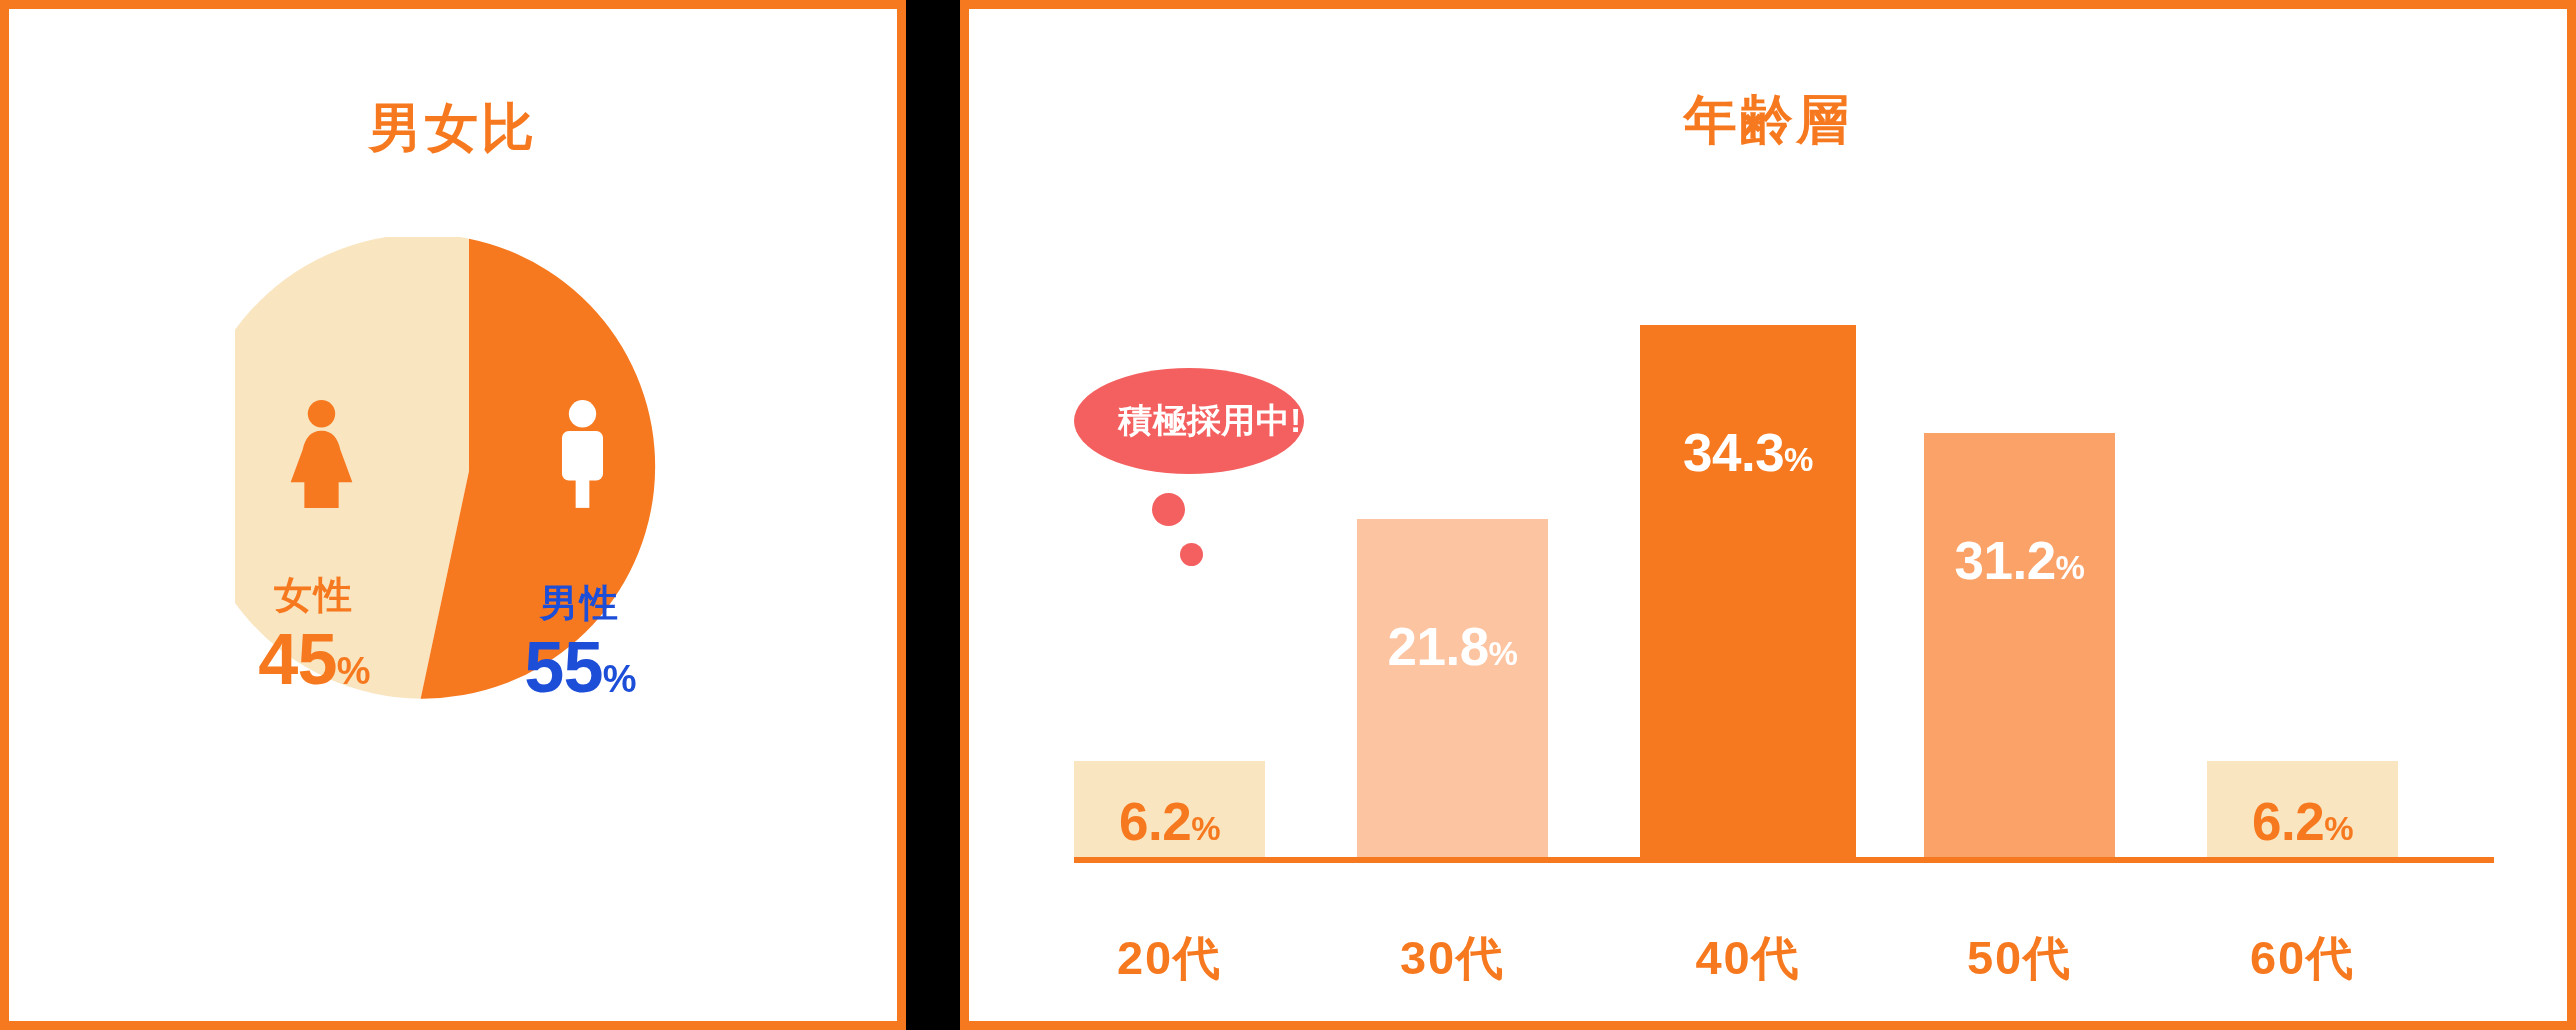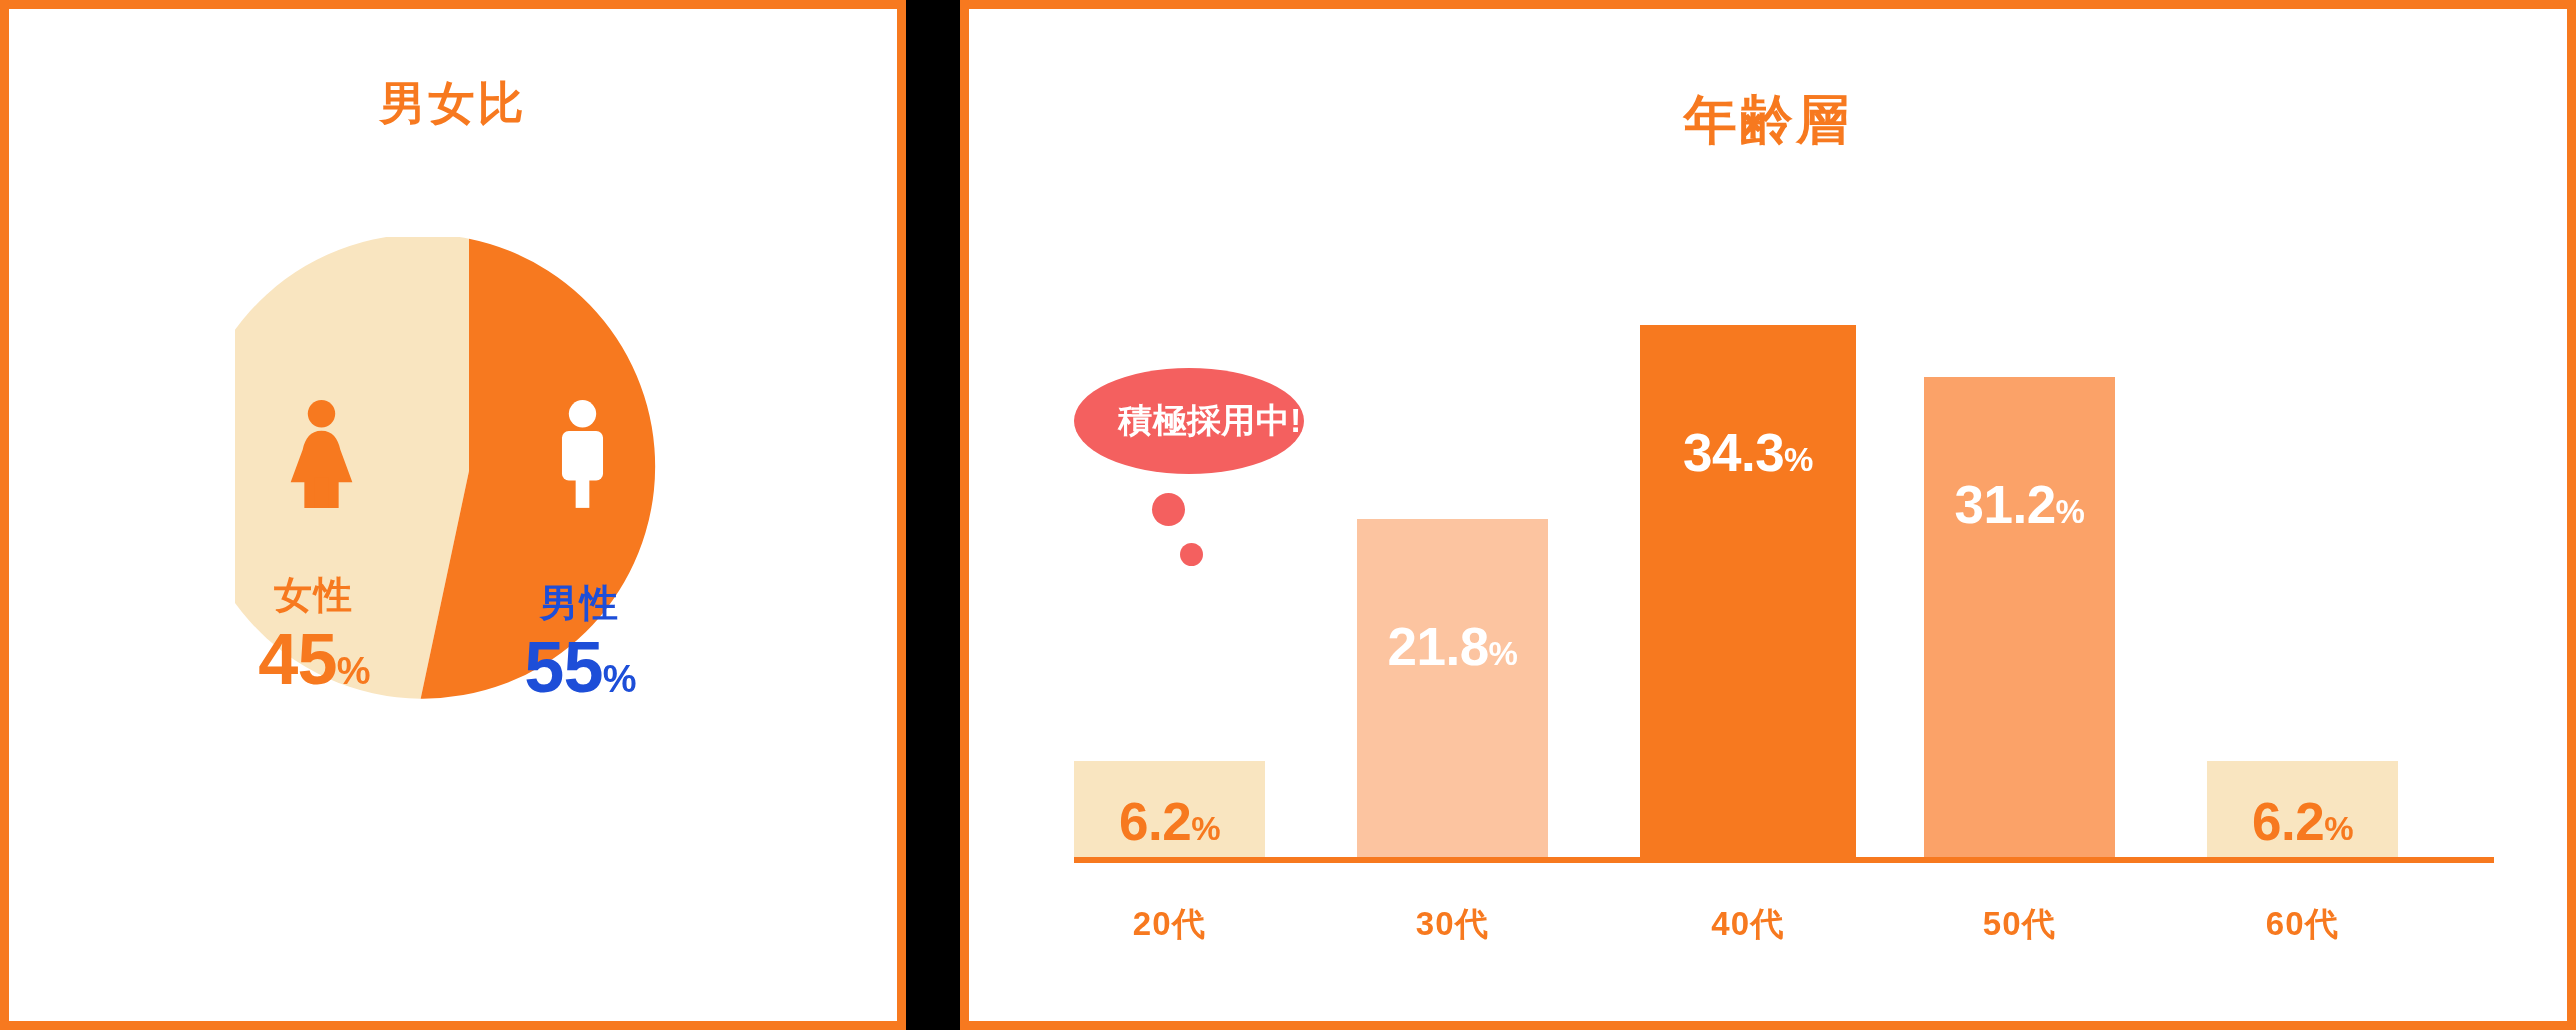--- a/index.html
+++ b/index.html
@@ -22,21 +22,21 @@
     --peach-light:#FCC4A0;
     --cream:#F9E5C0;
     --coral:#F4605F;
   }
 
   
   .panel-title{
     position:absolute;left:0;width:100%;text-align:center;
     color:var(--orange);font-weight:bold;letter-spacing:.06em;
   }
-  .panel-left .panel-title{top:64px;font-size:46px;}
+  .panel-left .panel-title{top:84px;font-size:53px;}
   .panel-right .panel-title{top:76px;font-size:53px;}
 
   
   .pie-wrap{position:absolute;left:226px;top:228px;width:468px;height:468px;}
   .pie-wrap svg{display:block;}
 
   .pie-label{position:absolute;text-align:center;line-height:1;}
   .pie-label .cap{display:block;font-size:38px;font-weight:bold;letter-spacing:.05em;}
   .pie-label .num{display:block;font-size:72px;font-weight:bold;margin-top:8.6px;
                   letter-spacing:-0.01em;}
@@ -52,21 +52,21 @@
   .chart{position:absolute;left:0;top:0;width:1616px;height:1030px;}
   .baseline{position:absolute;left:1065px;top:848px;width:1420px;height:6px;
             background:var(--orange);}
   .baseline.inner{left:105px;width:1420px;}
   .bar-col{position:absolute;bottom:182px;width:191px;}
   .bar-box{position:relative;width:100%;}
   .bar-value{position:absolute;left:0;width:100%;text-align:center;
              font-size:53px;font-weight:bold;line-height:1;letter-spacing:-0.01em;}
   .bar-value .pct{font-size:33px;}
   .bar-cat{position:absolute;left:0;width:100%;text-align:center;top:100%;
-           margin-top:45px;color:var(--orange);font-size:33px;font-weight:bold;
+           margin-top:70px;color:var(--orange);font-size:47px;font-weight:bold;
            letter-spacing:.04em;white-space:nowrap;}
 
   
   .bubble{position:absolute;left:105px;top:359px;width:230px;height:106px;
           background:var(--coral);border-radius:50%;
           display:flex;align-items:center;justify-content:center;}
   .bubble span{color:#fff;font-size:34px;font-weight:bold;letter-spacing:.01em;
                white-space:nowrap;margin-left:42px;}
   .bubble-dot{position:absolute;background:var(--coral);border-radius:50%;}
   .dot1{left:183px;top:484px;width:33px;height:33px;}
@@ -142,21 +142,21 @@
               <div class="bar-cat">30代</div>
             </div>
           </div>
           <div class="bar-col" style="left: 671px; bottom: 182px; width: 216px;">
             <div class="bar-box" style="height: 532px; background: rgb(247, 121, 31);">
               <div class="bar-value" style="color: rgb(255, 255, 255); top: 101px;"><span>34.3</span><span class="pct">%</span></div>
               <div class="bar-cat">40代</div>
             </div>
           </div>
           <div class="bar-col" style="left: 955px; bottom: 182px; width: 191px;">
-            <div class="bar-box" style="height: 480px; background: rgb(251, 162, 104);">
+            <div class="bar-box" style="height: 424px; background: rgb(251, 162, 104);">
               <div class="bar-value" style="color: rgb(255, 255, 255); top: 101px;"><span>31.2</span><span class="pct">%</span></div>
               <div class="bar-cat">50代</div>
             </div>
           </div>
           <div class="bar-col" style="left: 1238px; bottom: 182px; width: 191px;">
             <div class="bar-box" style="height: 96px; background: rgb(249, 229, 192);">
               <div class="bar-value" style="color: rgb(247, 121, 31); top: 34px;"><span>6.2</span><span class="pct">%</span></div>
               <div class="bar-cat">60代</div>
             </div>
           </div>

